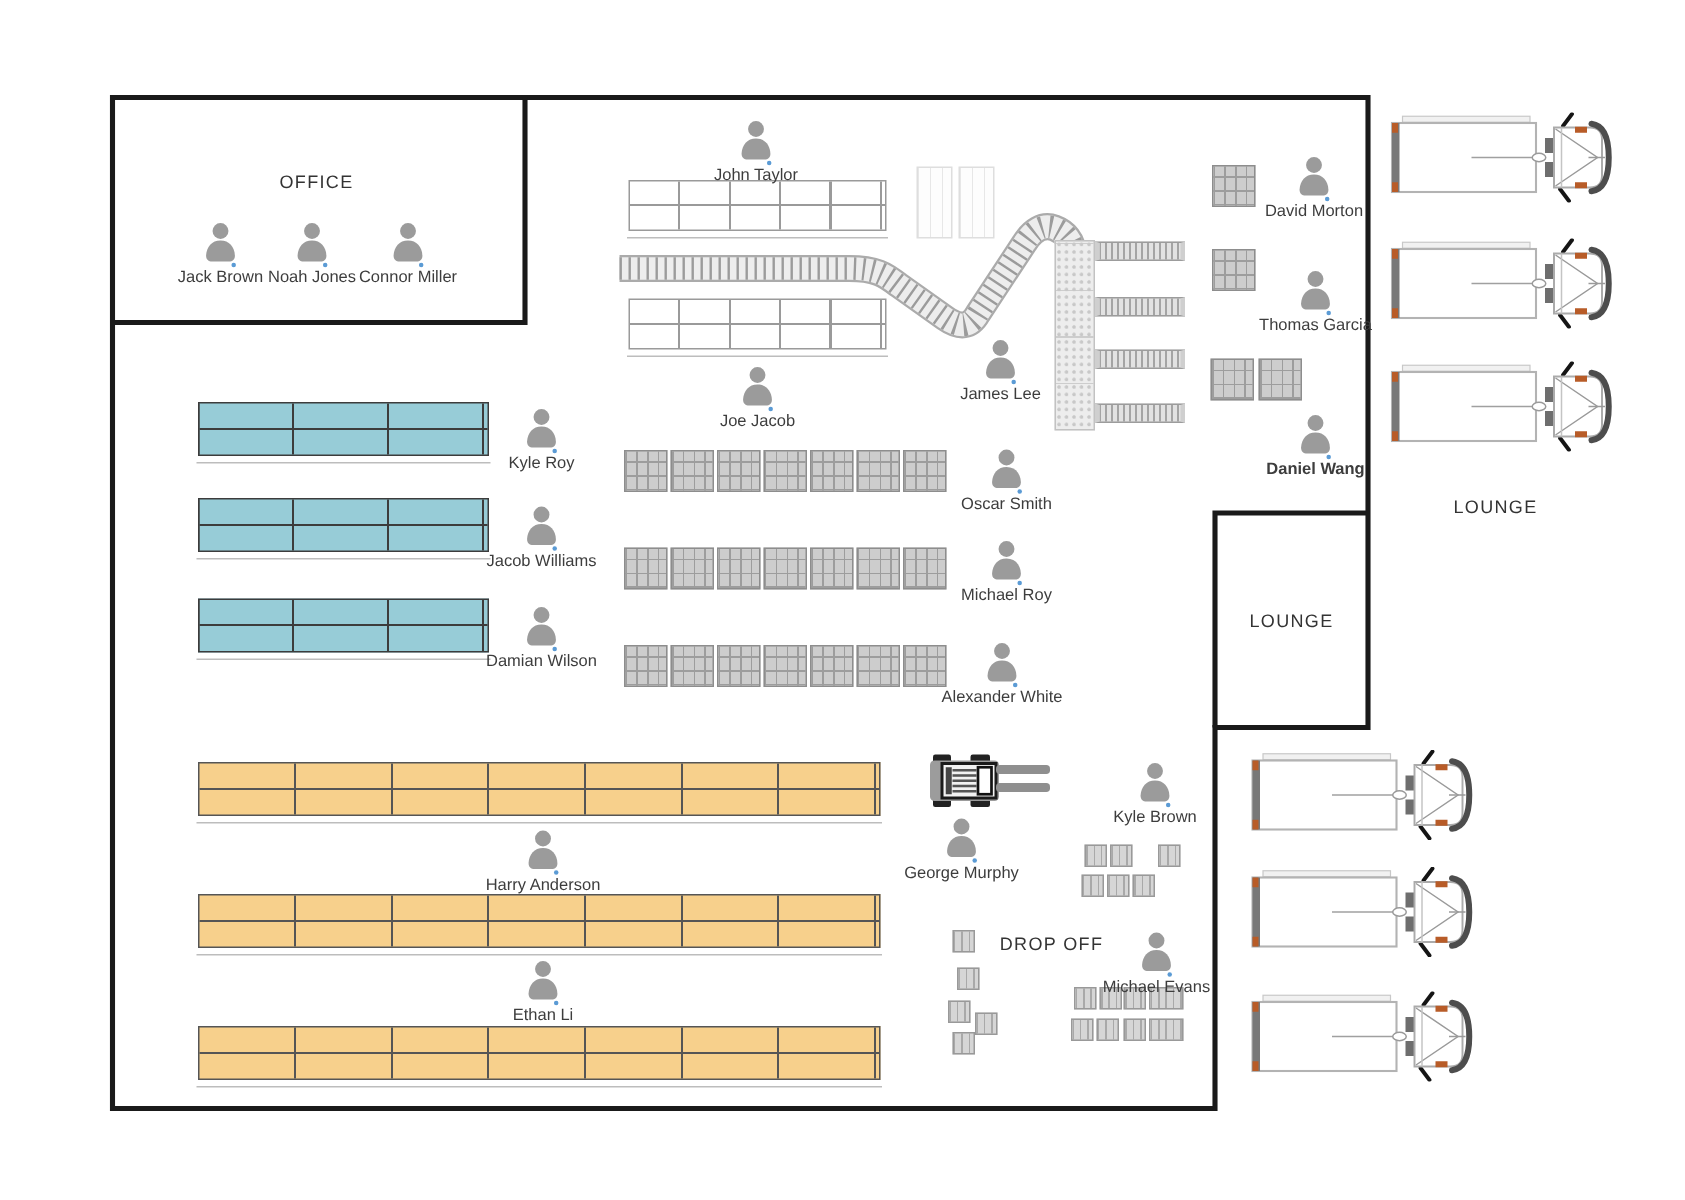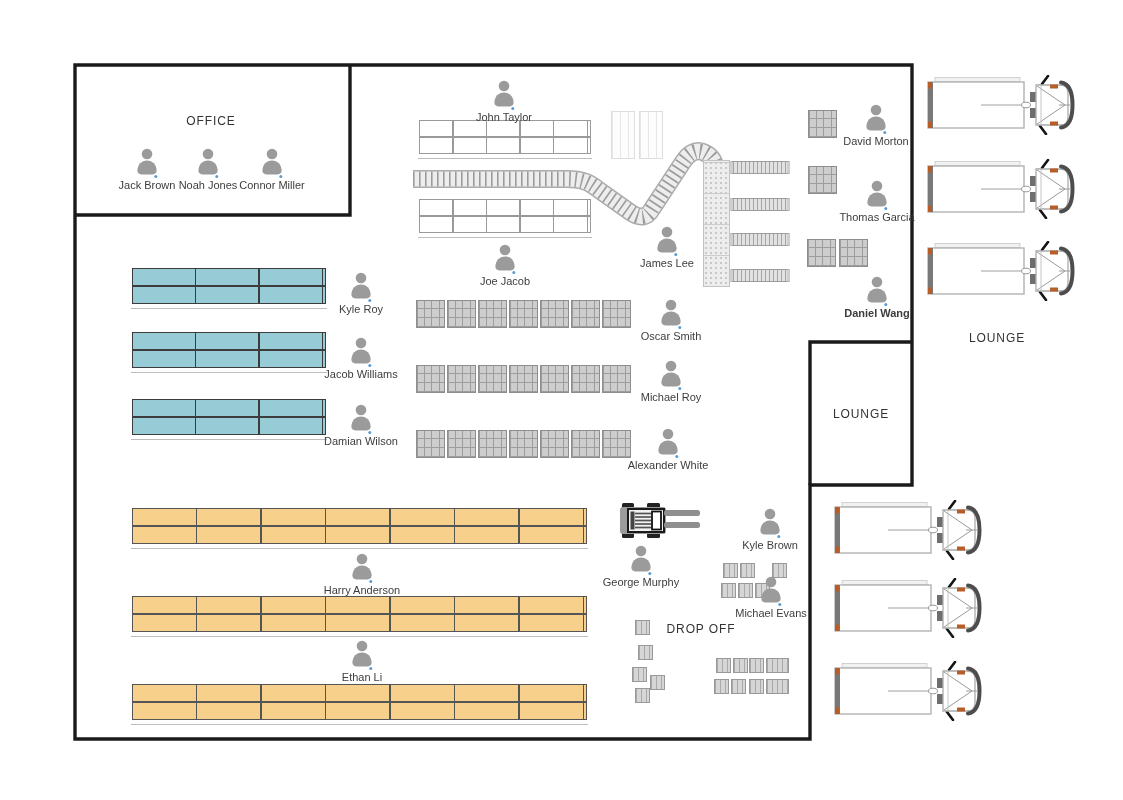--- a/index.html
+++ b/index.html
@@ -274,21 +274,21 @@
         <use href="#person-sym"></use>
       </svg>
       <span class="plabel">George Murphy</span>
     </div>
     <div class="person" style="left: 758px; top: 508px;">
       <svg viewBox="0 0 24 31">
         <use href="#person-sym"></use>
       </svg>
       <span class="plabel">Kyle Brown</span>
     </div>
-    <div class="person" style="left: 759px; top: 576px;">
+    <div class="person" style="left: 759px; top: 621px;">
       <svg viewBox="0 0 24 31">
         <use href="#person-sym"></use>
       </svg>
       <span class="plabel">Michael Evans</span>
     </div>
     <div class="person" style="left: 864px; top: 104px;">
       <svg viewBox="0 0 24 31">
         <use href="#person-sym"></use>
       </svg>
       <span class="plabel">David Morton</span>

